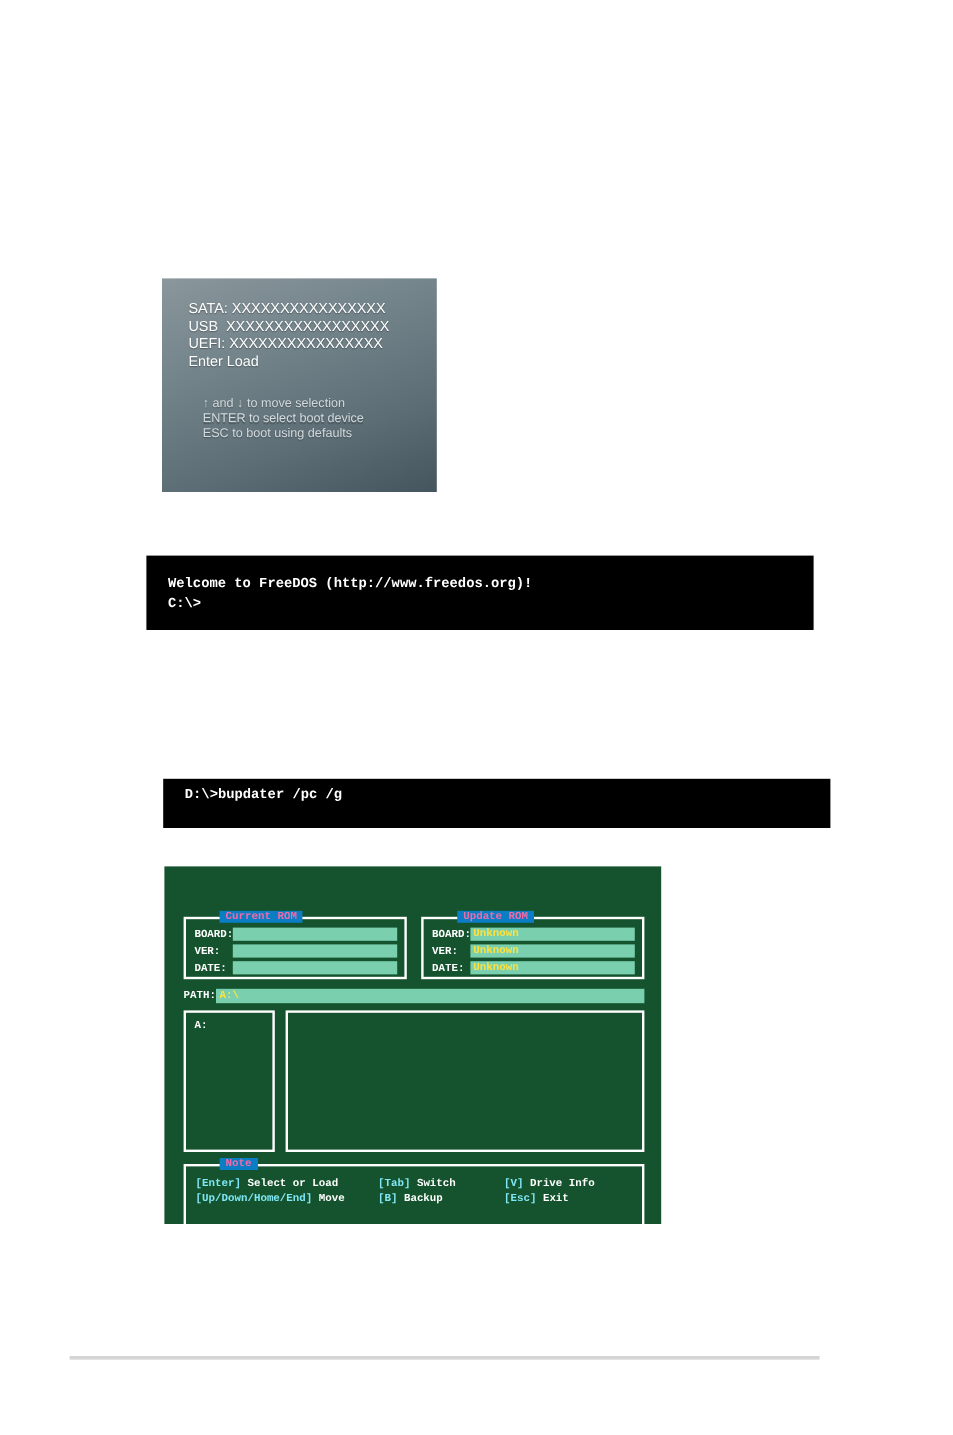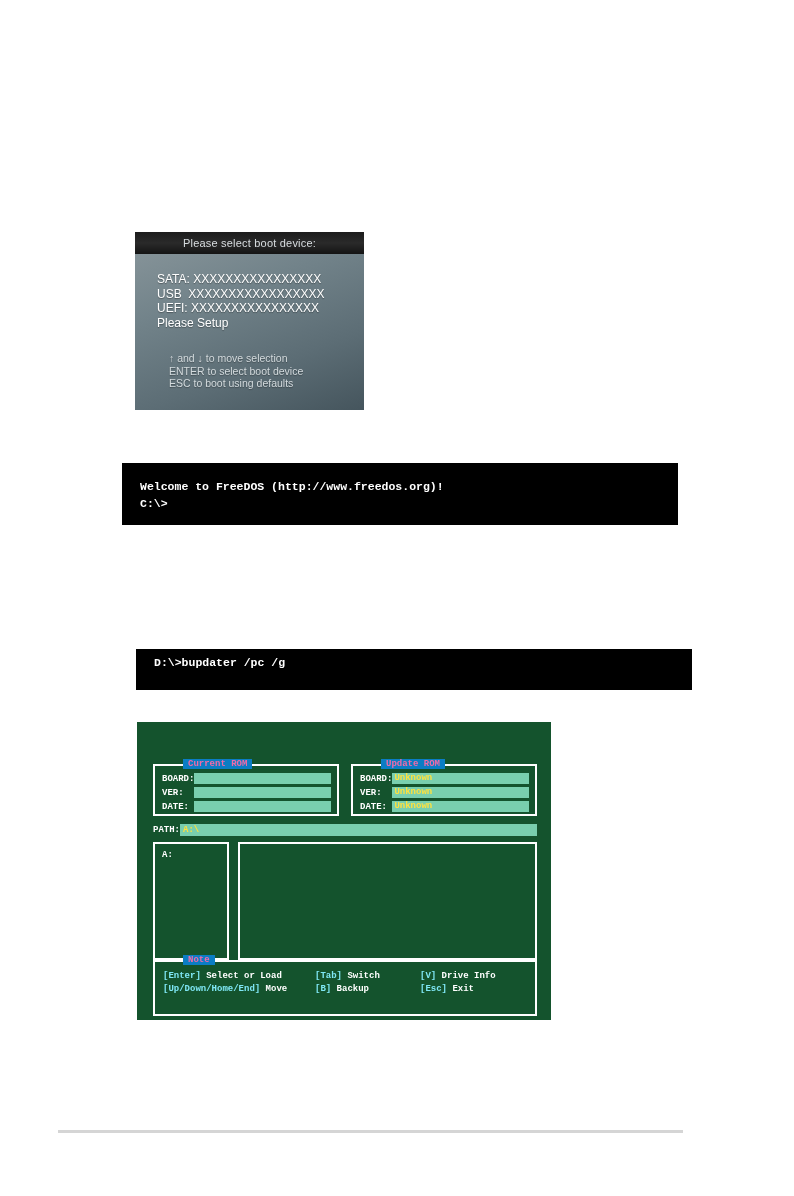--- a/index.html
+++ b/index.html
@@ -180,20 +180,21 @@
   .pane-files {
     flex: 1;
   }
   .drive-item {
     color: #ffffff;
     white-space: pre;
     line-height: 11px;
   }
 
   .note-box {
+    margin-top: 10px;
     height: 56px;
     padding: 8px 20px 0 8px;
   }
   .note-line {
     display: flex;
     line-height: 13px;
     white-space: pre;
   }
   .note-cell { white-space: pre; }
   .note-cell .key { color: #7fe7f5; }
@@ -209,26 +210,25 @@
     top: 1130px;
     width: 625px;
     height: 3px;
     background: #d5d5d5;
   }
 </style>
 </head>
 <body>
 
 <div class="boot-dialog">
-  <div class="boot-titlebar">Please select boot device:</div>
   <div class="boot-list">
     <div class="row">SATA: XXXXXXXXXXXXXXXX</div>
     <div class="row">USB  XXXXXXXXXXXXXXXXX</div>
     <div class="row">UEFI: XXXXXXXXXXXXXXXX</div>
-    <div class="row">Please Setup</div>
+    <div class="row">Enter Load</div>
   </div>
   <div class="boot-hints">
     <div class="row">↑ and ↓ to move selection</div>
     <div class="row">ENTER to select boot device</div>
     <div class="row">ESC to boot using defaults</div>
   </div>
 </div>
 
 <div class="dos-term" id="freedos-terminal">
   <div class="line">Welcome to FreeDOS (http://www.freedos.org)!</div>

